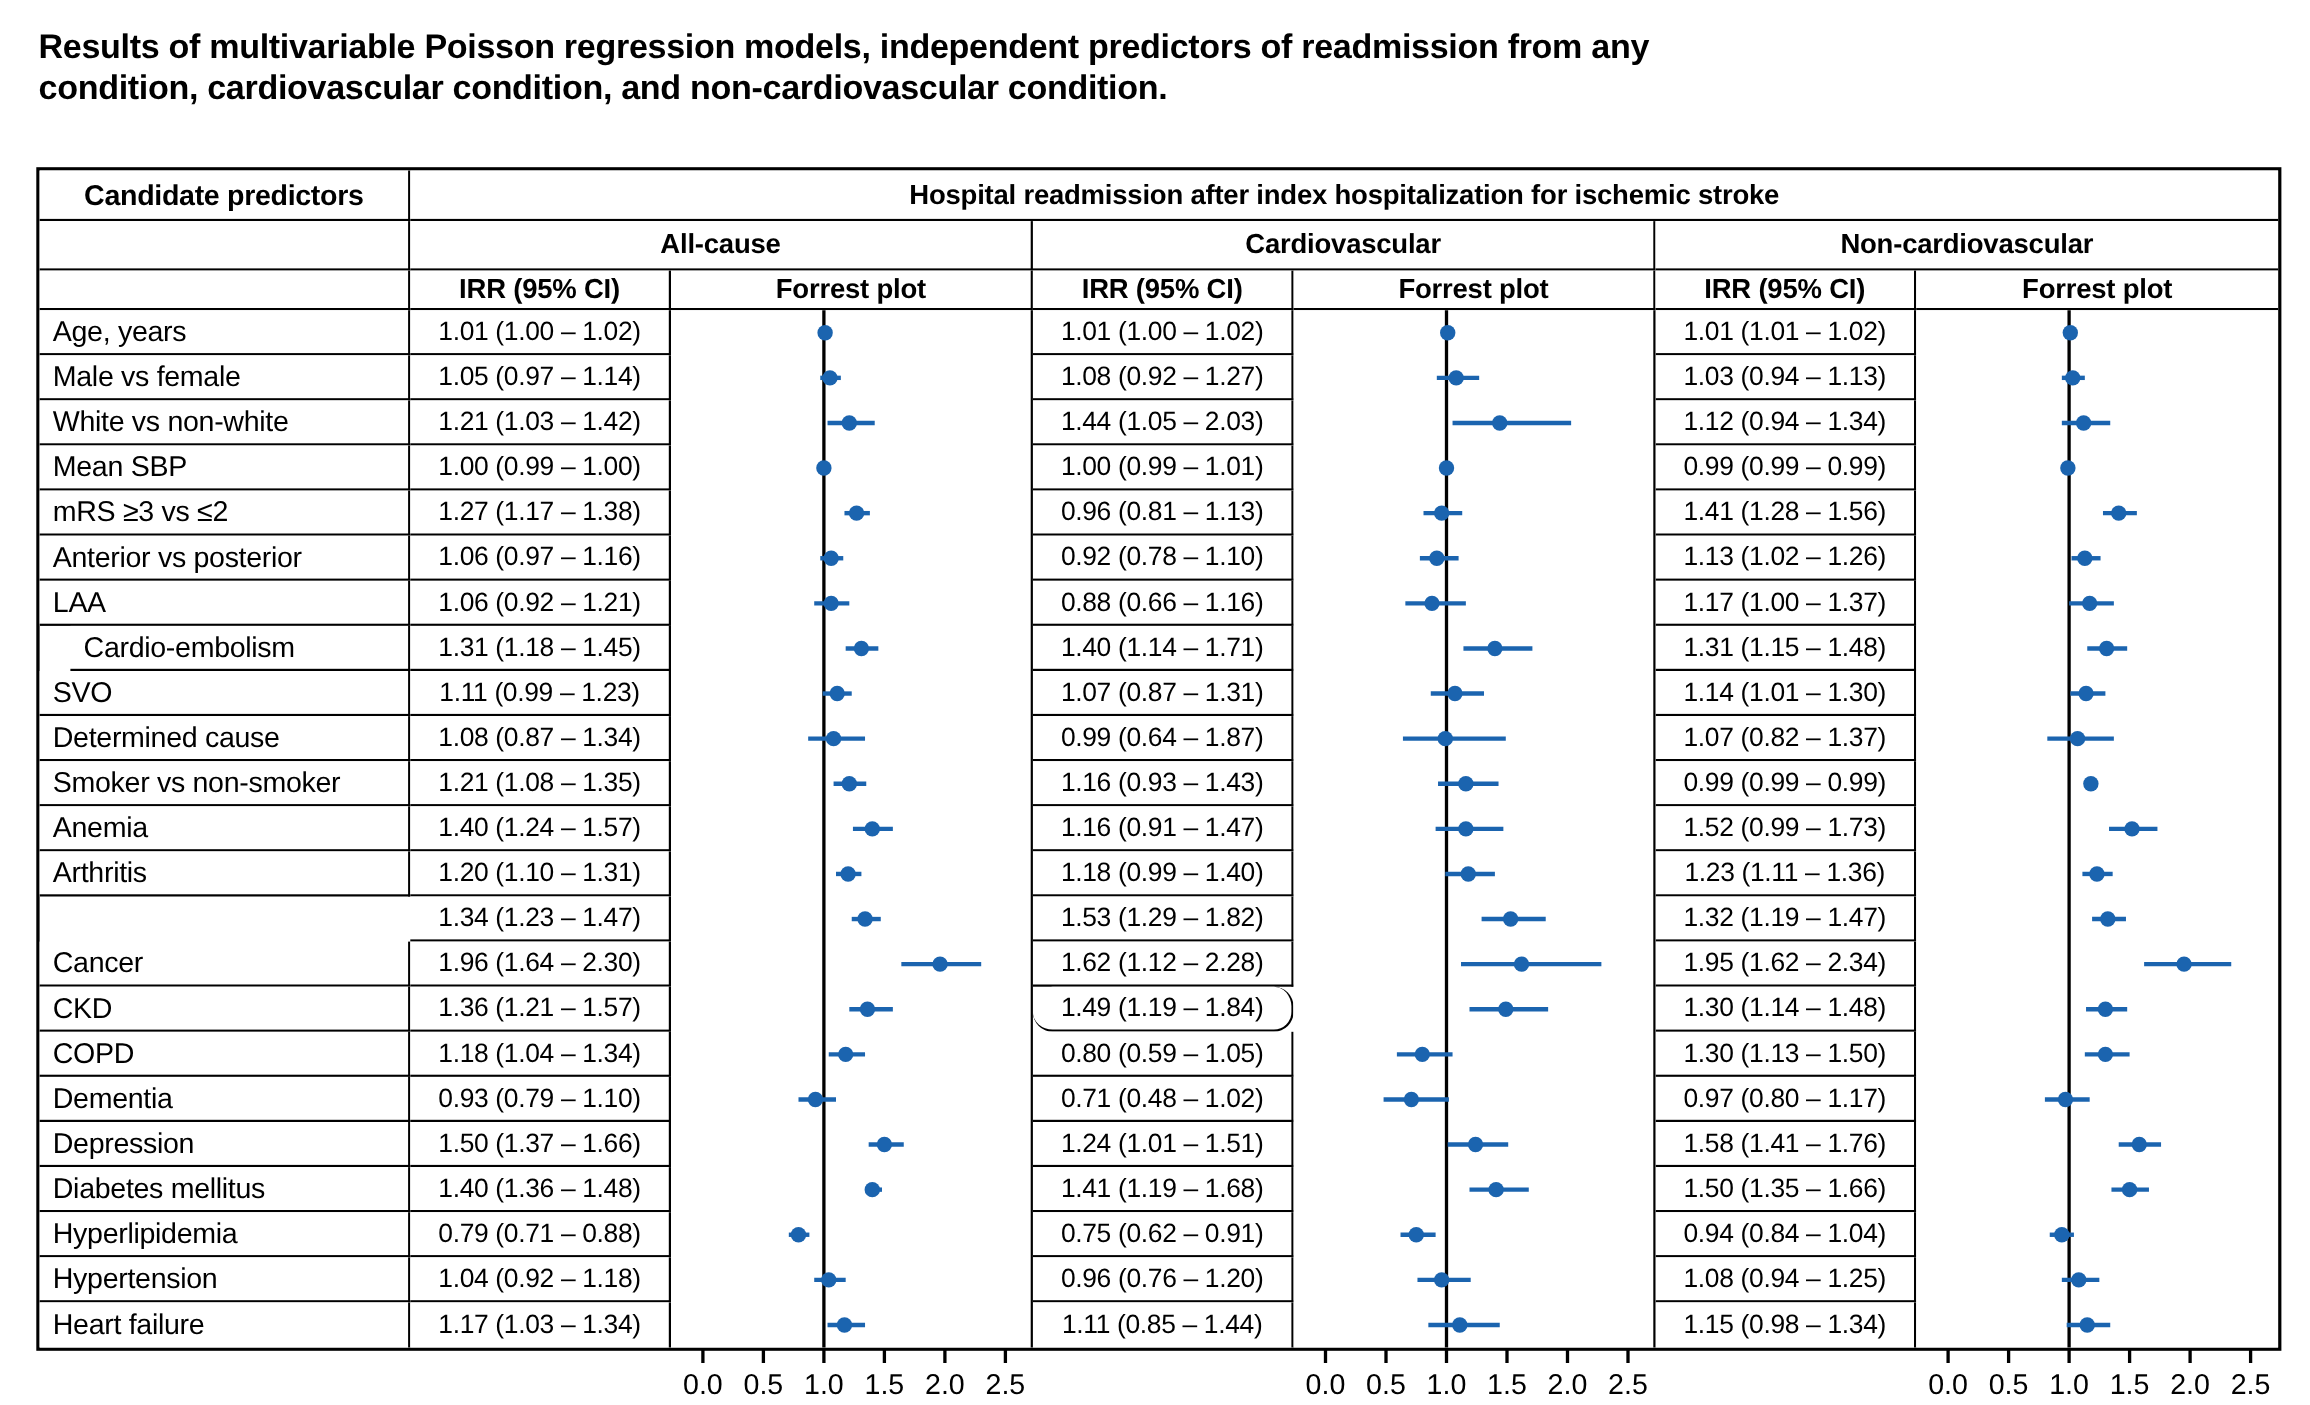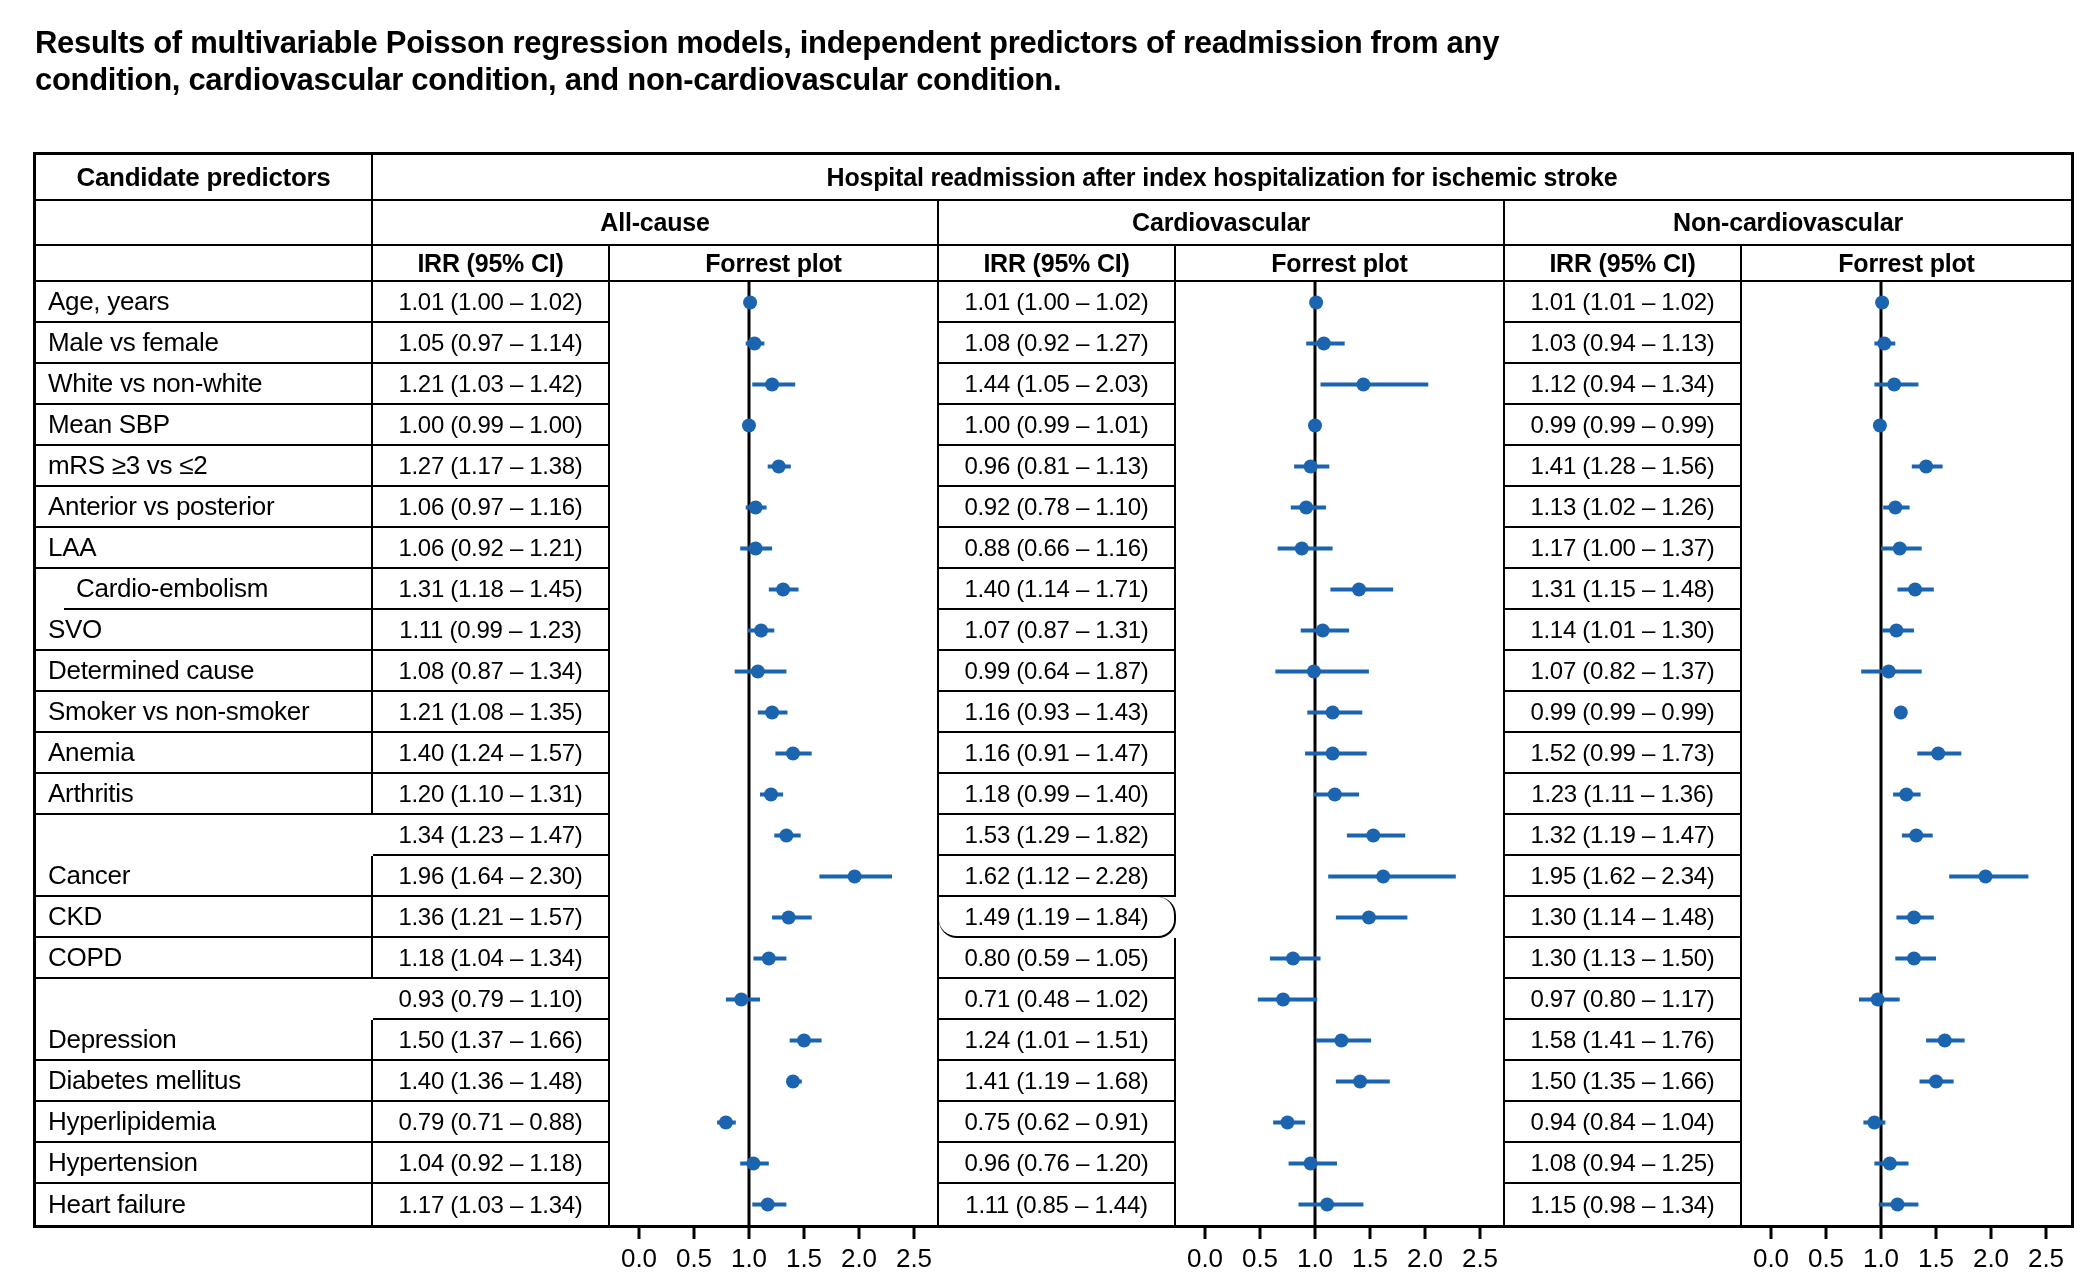--- a/index.html
+++ b/index.html
@@ -102,20 +102,21 @@
     <div class="c irr" style="grid-area: 18 / 4 / 19 / 5;">1.62 (1.12 – 2.28)</div>
     <div class="c irr" style="grid-area: 18 / 6 / 19 / 7;">1.95 (1.62 – 2.34)</div>
     <div class="c lab" style="grid-area: 19 / 1 / 20 / 2;">CKD</div>
     <div class="c irr" style="grid-area: 19 / 2 / 20 / 3;">1.36 (1.21 – 1.57)</div>
     <div class="c irr" style="grid-area: 19 / 4 / 20 / 5; border-radius: 18px;">1.49 (1.19 – 1.84)</div>
     <div class="c irr" style="grid-area: 19 / 6 / 20 / 7;">1.30 (1.14 – 1.48)</div>
     <div class="c lab" style="grid-area: 20 / 1 / 21 / 2;">COPD</div>
     <div class="c irr" style="grid-area: 20 / 2 / 21 / 3;">1.18 (1.04 – 1.34)</div>
     <div class="c irr" style="grid-area: 20 / 4 / 21 / 5;">0.80 (0.59 – 1.05)</div>
     <div class="c irr" style="grid-area: 20 / 6 / 21 / 7;">1.30 (1.13 – 1.50)</div>
+    <div class="c lab" style="grid-area: 21 / 1 / 22 / 2;">Dementia</div>
     <div class="c irr" style="grid-area: 21 / 2 / 22 / 3;">0.93 (0.79 – 1.10)</div>
     <div class="c irr" style="grid-area: 21 / 4 / 22 / 5;">0.71 (0.48 – 1.02)</div>
     <div class="c irr" style="grid-area: 21 / 6 / 22 / 7;">0.97 (0.80 – 1.17)</div>
     <div class="c lab" style="grid-area: 22 / 1 / 23 / 2;">Depression</div>
     <div class="c irr" style="grid-area: 22 / 2 / 23 / 3;">1.50 (1.37 – 1.66)</div>
     <div class="c irr" style="grid-area: 22 / 4 / 23 / 5;">1.24 (1.01 – 1.51)</div>
     <div class="c irr" style="grid-area: 22 / 6 / 23 / 7;">1.58 (1.41 – 1.76)</div>
     <div class="c lab" style="grid-area: 23 / 1 / 24 / 2;">Diabetes mellitus</div>
     <div class="c irr" style="grid-area: 23 / 2 / 24 / 3;">1.40 (1.36 – 1.48)</div>
     <div class="c irr" style="grid-area: 23 / 4 / 24 / 5;">1.41 (1.19 – 1.68)</div>

